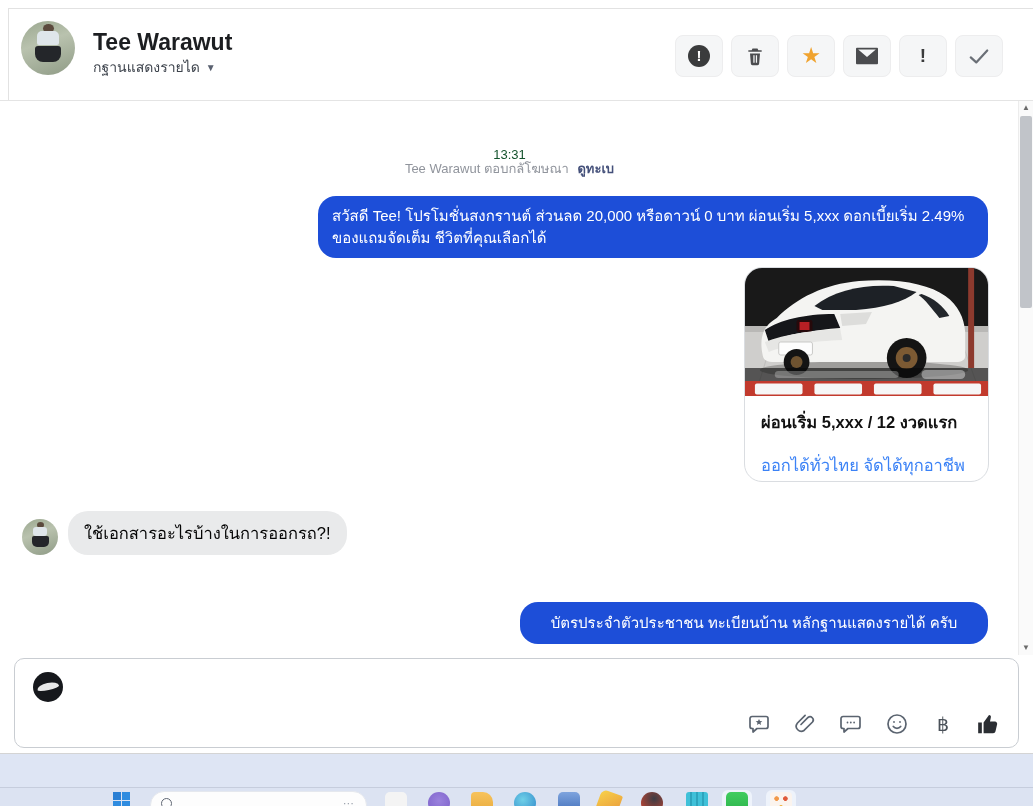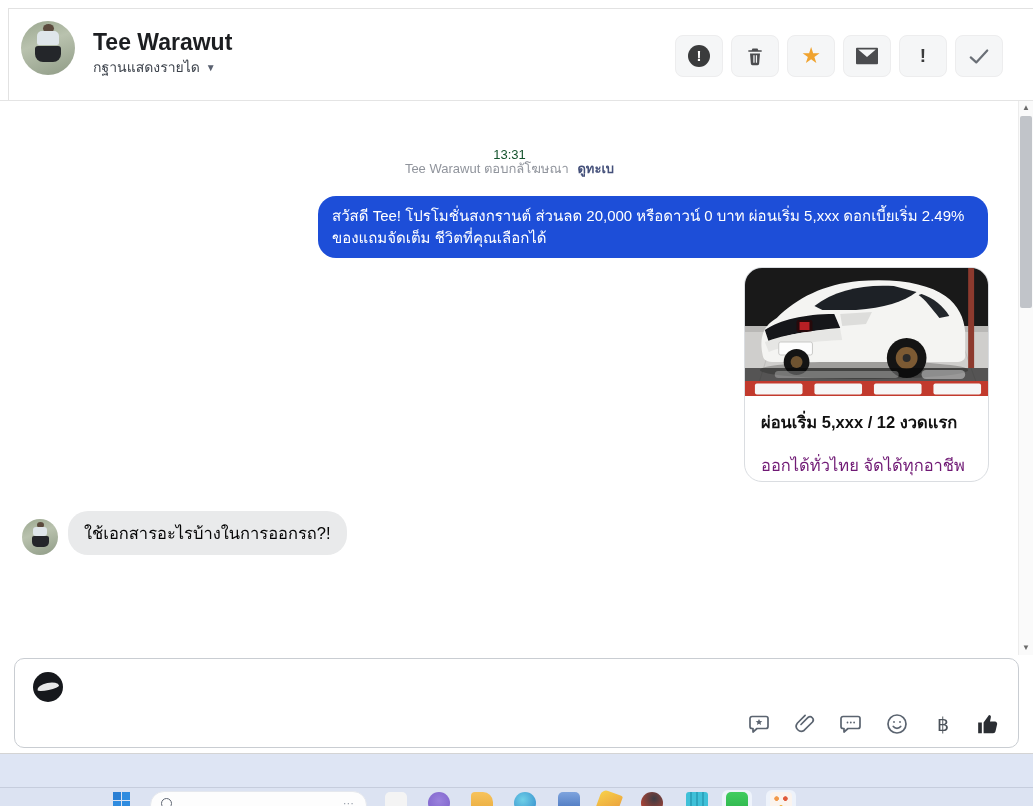--- a/index.html
+++ b/index.html
@@ -27,21 +27,21 @@
   .chat{position:absolute;top:101px;left:0;right:14px;height:554px;background:#fff;}
   .ts{position:absolute;top:22px;left:0;right:0;text-align:center;font-size:13px;color:#14532d;margin-top:24px;}
   .ctx{position:absolute;top:57px;left:0;right:0;text-align:center;font-size:13px;color:#90949c;}
   .ctx b{color:#44507a;font-weight:bold;margin-left:5px;}
   .bubble-out{position:absolute;background:#1d4ed8;color:#fff;border-radius:18px;font-size:15px;line-height:1.45;}
   .bubble-promo{left:318px;top:95px;width:642px;padding:9px 14px;}
   .bubble-reply2{left:520px;top:501px;width:436px;padding:10px 16px;text-align:center;}
   .card{position:absolute;left:744px;top:166px;width:245px;height:215px;background:#fff;border:1px solid #dadde1;border-radius:18px;overflow:hidden;box-sizing:border-box;}
   .card-photo{width:100%;height:128px;display:block;}
   .card-title{margin:13px 16px 0;font-size:16.5px;font-weight:bold;color:#111;}
-  .card-sub{margin:17px 16px 17px;font-size:16.5px;color:#701a75;}
+  .card-sub{margin:17px 16px 17px;font-size:16.5px;color:#3b82f6;}
   .in-row{position:absolute;left:22px;top:410px;display:flex;align-items:flex-end;gap:10px;text-align:right;}
   .avatar-sm{width:36px;height:36px;border-radius:50%;flex:0 0 auto;overflow:hidden;background:linear-gradient(160deg,#9aa78f 0%,#b9c2ae 40%,#8f9b86 100%);position:relative;}
   .avatar-sm .fig{position:absolute;left:11px;top:8px;width:14px;height:9px;background:#dfe6ea;border-radius:3px;}
   .avatar-sm .head{position:absolute;left:15px;top:3px;width:7px;height:6px;background:#5b4a3d;border-radius:50%;}
   .avatar-sm .legs{position:absolute;left:10px;top:17px;width:17px;height:11px;background:#24262a;border-radius:2px 2px 5px 5px;}
   .bubble-in{background:#e9eaeb;color:#050505;border-radius:20px;padding:9px 16px;font-size:16.5px;}
   .quick-reply{position:absolute;left:520px;top:465px;width:436px;padding:5px 16px;border:1px solid #ced2d8;border-radius:17px;background:#fff;color:#1877f2;font-size:16px;text-align:center;cursor:pointer;}
 
   
   .sbar{position:absolute;top:101px;right:0;width:14px;height:554px;background:#fafafa;border-left:1px solid #ececec;}
@@ -172,20 +172,21 @@
     <div class="in-row">
       <div class="avatar-sm">
         <span class="head"></span>
         <span class="fig"></span>
         <span class="legs"></span>
       </div>
       <div class="bubble-in">ใช้เอกสารอะไรบ้างในการออกรถ?!</div>
     </div>
 
 
+    <div class="bubble-out bubble-reply2">บัตรประจำตัวประชาชน ทะเบียนบ้าน หลักฐานแสดงรายได้ ครับ</div>
   </div>
 
   <div class="sbar">
     <div class="arr up">▲</div>
     <div class="thumb"></div>
     <div class="arr dn">▼</div>
   </div>
 
   <div class="composer">
     <div class="page-logo">

